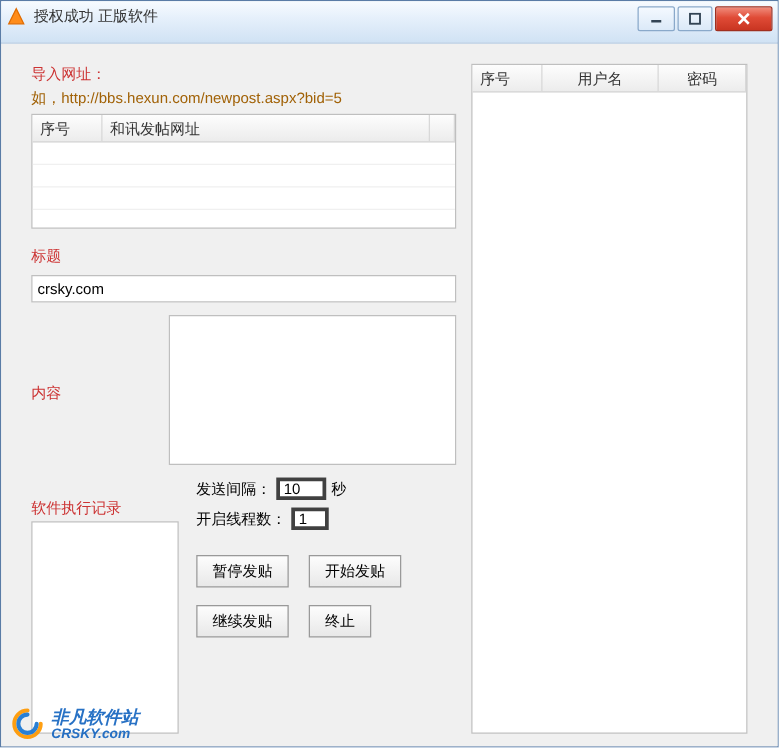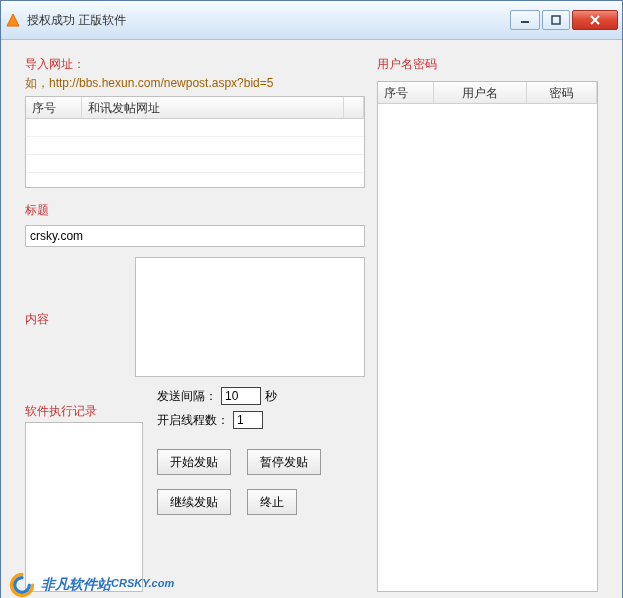--- a/index.html
+++ b/index.html
@@ -1,18 +1,18 @@
 <!DOCTYPE html>
 <html><head>
 <meta charset="utf-8">
 <style>
 *{box-sizing:border-box;margin:0;padding:0;font-family:"SimSun","Microsoft YaHei",sans-serif;font-size:12px}
 body{width:623px;height:598px;background:linear-gradient(#dde9f7,#c8dbef,#d5e4f4);overflow:hidden;position:relative}
 .window{position:absolute;inset:0;border:1px solid #5a7ca6;background:#fff;display:flex;flex-direction:column}
-.titlebar{height:39px;background:linear-gradient(#f7fbff,#e6f0fb 40%,#d0e2f4);display:flex;align-items:center;padding:16px 4px;border-bottom:1px solid #a8c1de}
+.titlebar{height:39px;background:linear-gradient(#f7fbff,#e6f0fb 40%,#d0e2f4);display:flex;align-items:flex-start;padding:4px 4px;border-bottom:1px solid #a8c1de}
 .app-icon{width:16px;height:16px;margin-right:6px;display:flex;align-items:center;justify-content:center}
 .title-text{flex:1;color:#333}
 .win-btns{display:flex;gap:0}
 .win-btn{width:30px;height:20px;border:1px solid #8aa9ca;border-radius:2px;background:linear-gradient(#f4f9ff,#dbe9f8);display:flex;align-items:center;justify-content:center;font-size:10px;margin-left:2px;cursor:pointer}
 .win-btn.max{width:28px}
 .win-btn.close{width:46px;background:linear-gradient(#f08b7b,#e04b36 45%,#c93522);border-color:#a02f1f;color:#fff}
 .client{flex:1;background:#f0f0f0;display:flex;padding:10px 24px;gap:12px;position:relative}
 .col-left{flex:0 0 340px;display:flex;flex-direction:column}
 .col-right{flex:1;display:flex;flex-direction:column}
 .lbl{color:#c33;margin:6px 0 2px}
@@ -29,27 +29,27 @@
 .input-title{width:100%;height:22px;border:1px solid #bfbfbf;background:#fff;padding:2px 4px;font-family:inherit;margin-top:4px}
 .content-row{display:flex;margin-top:10px}
 .content-lbl-wrap{width:110px;display:flex;align-items:center}
 .textarea{border:1px solid #bfbfbf;background:#fff;resize:none;font-family:inherit;padding:2px}
 .ta-content{flex:1;height:120px}
 .ta-log{width:118px;height:170px}
 .bottom-row{display:flex;margin-top:8px;gap:14px}
 .log-col{display:flex;flex-direction:column}
 .ctrl-col{display:flex;flex-direction:column;padding-top:2px}
 .param-row{display:flex;align-items:center;margin-bottom:6px;gap:4px}
-.param-input{width:40px;height:18px;border:1px solid #404040;background:#fff;padding:1px 3px;font-family:inherit}
+.param-input{width:40px;height:18px;border:3px solid #404040;background:#fff;padding:1px 3px;font-family:inherit}
 .btn-row{display:flex;gap:16px;margin-top:14px}
 .btn{height:26px;padding:0 12px;border:1px solid #999;background:linear-gradient(#fdfdfd,#e8e8e8);cursor:pointer;min-width:64px}
 .btn.sm{min-width:48px}
 .watermark{position:absolute;left:0;bottom:0;opacity:.92;display:flex;align-items:center;gap:6px;padding:4px 8px}
 .wm-logo{width:26px;height:26px}
-.wm-text{display:flex;flex-direction:row;line-height:1.1}
+.wm-text{display:flex;flex-direction:column;line-height:1.1}
 .wm-cn{color:#1565c0;font-size:14px;font-style:italic;font-weight:bold}
 .wm-en{color:#1565c0;font-size:11px;font-style:italic;font-weight:bold}
 </style>
 </head>
 <body>
 
 <div class="window">
   <div class="titlebar">
     <span class="app-icon">
       <svg viewBox="0 0 16 16" width="16" height="16">
@@ -114,33 +114,32 @@
           <div class="param-row">
             <span>发送间隔：</span>
             <input class="param-input" value="10" style="">
             <span>秒</span>
           </div>
           <div class="param-row">
             <span>开启线程数：</span>
             <input class="param-input" style="width: 30px;" value="1">
           </div>
           <div class="btn-row">
+            <button class="btn">暂停发贴</button>
             <button class="btn">开始发贴</button>
-            <button class="btn">暂停发贴</button>
           </div>
           <div class="btn-row">
             <button class="btn">继续发贴</button>
             <button class="btn sm">终止</button>
           </div>
         </div>
       </div>
     </div>
 
     <div class="col-right">
-      <div class="lbl">用户名密码</div>
       <div class="table tbl-cred">
         <div class="thead">
           <div class="th th1">序号</div>
           <div class="th th2">用户名</div>
           <div class="th th3">密码</div>
         </div>
         <div class="tbody"></div>
       </div>
     </div>
 

